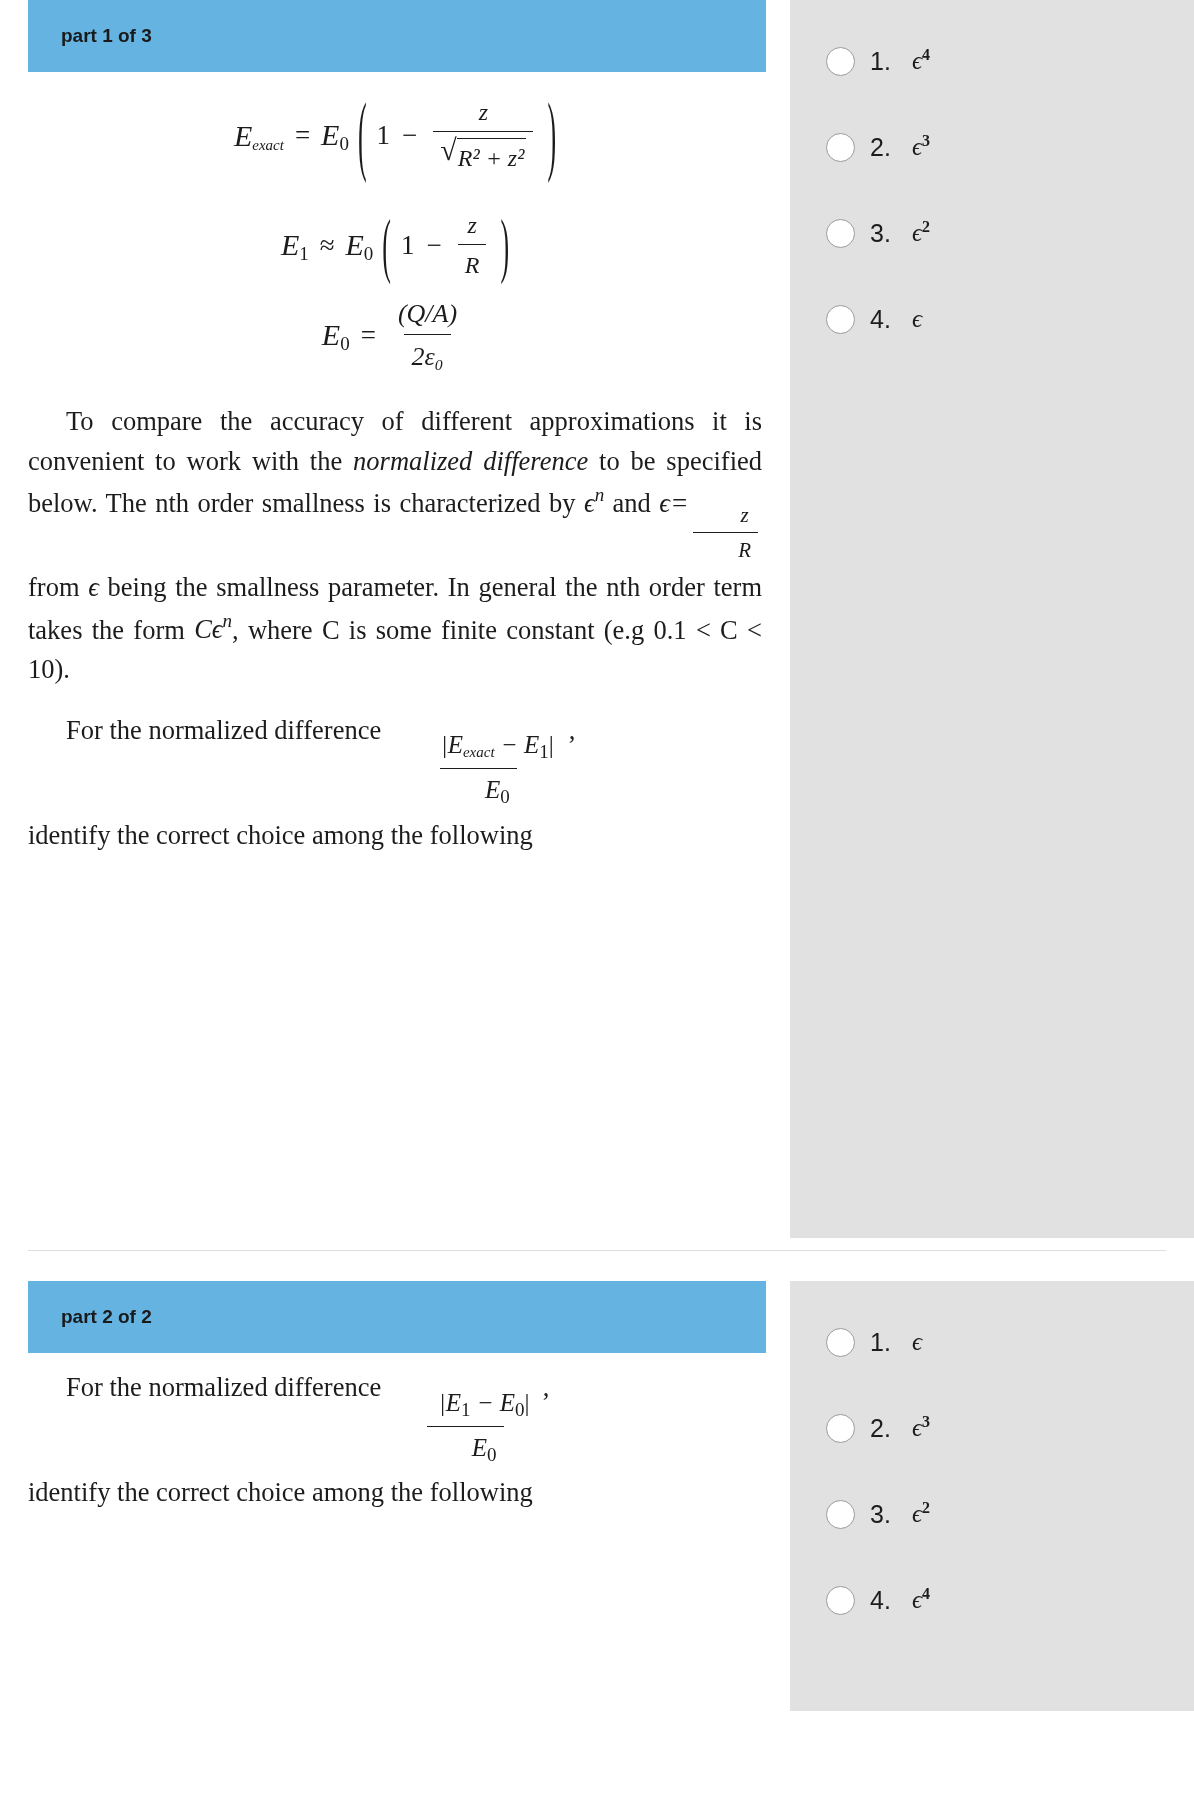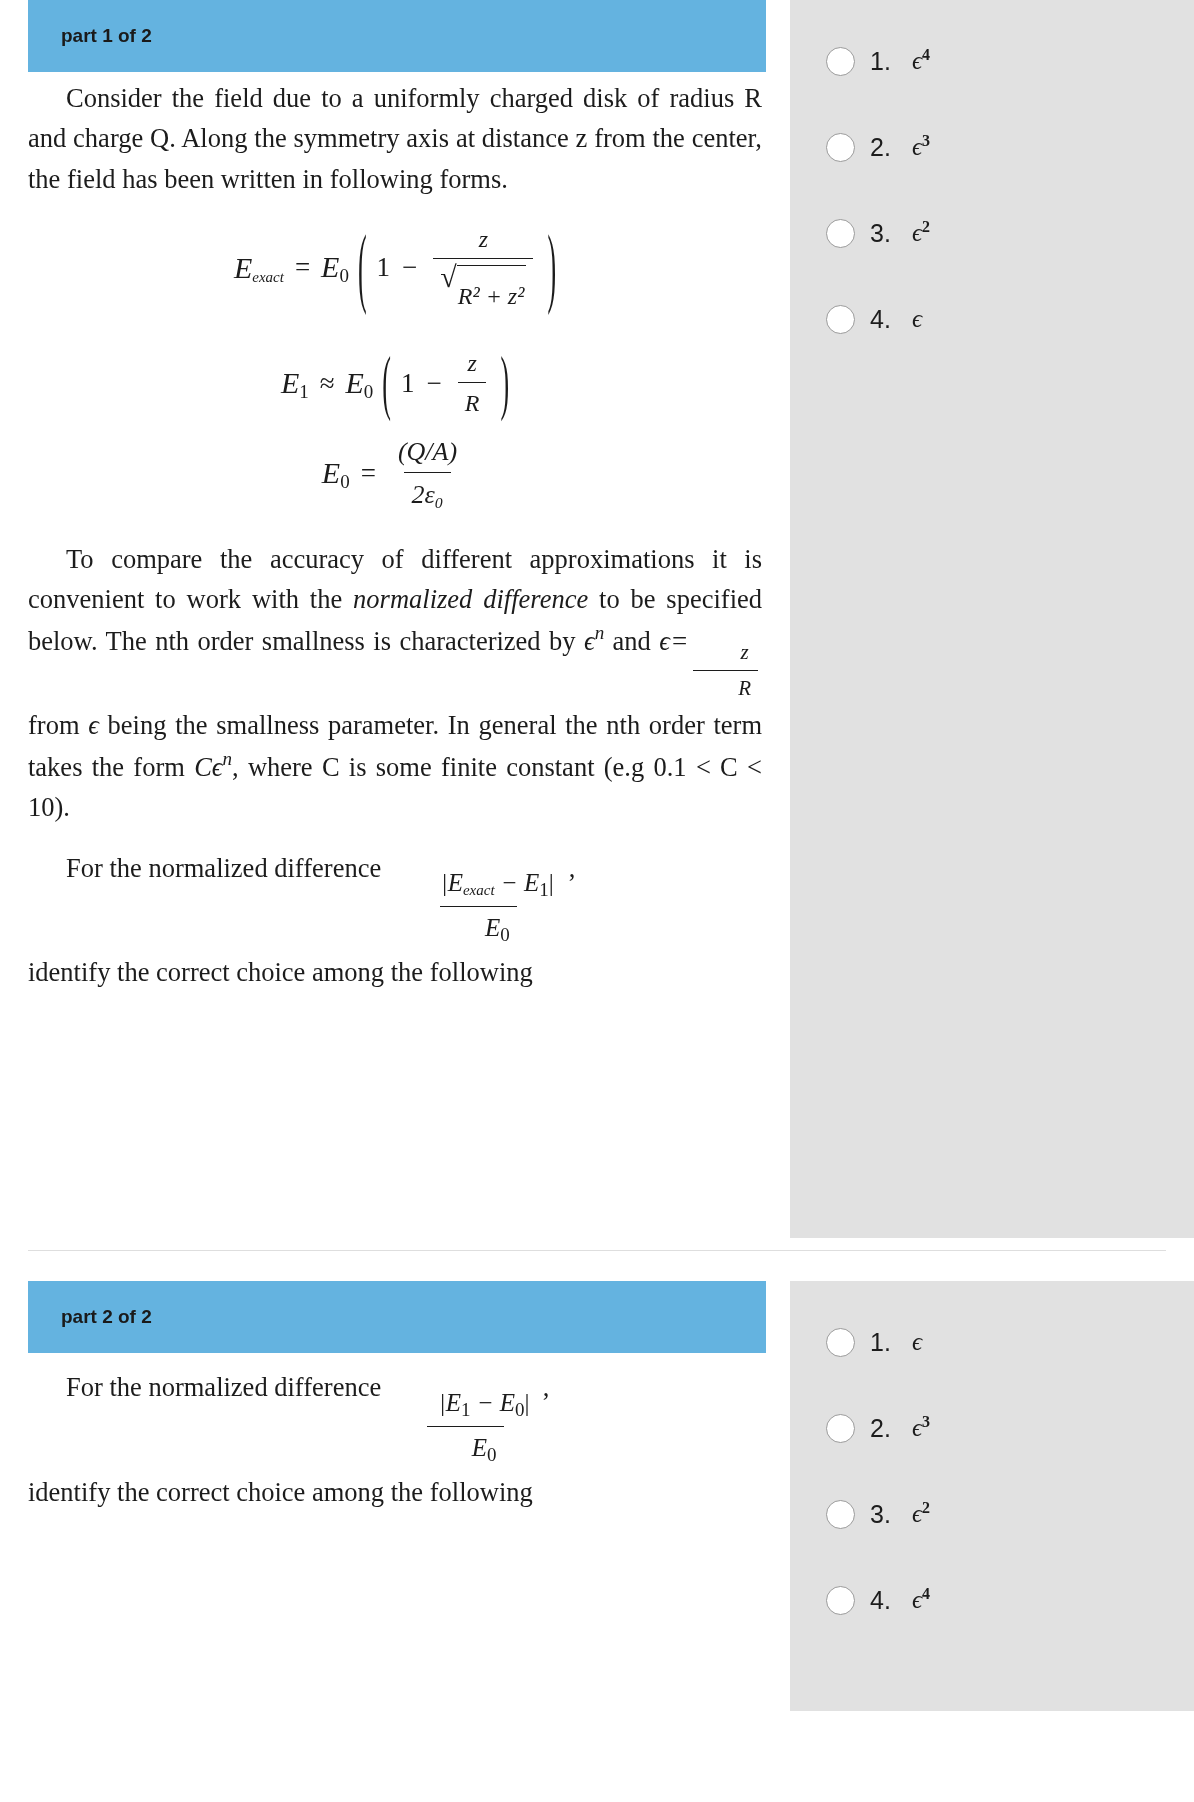--- a/index.html
+++ b/index.html
@@ -61,21 +61,21 @@
 
   .frac { display:inline-flex; flex-direction:column; align-items:center;
           vertical-align:middle; margin:0 4px; }
   .frac .num { padding:0 7px 1px 7px; font-size:24px; }
   .frac .den { padding:2px 7px 0 7px; font-size:24px; border-top:1.6px solid #1c1c1c; }
   .frac.small .num, .frac.small .den { font-size:21px; }
   .frac.inline { font-size:21px; vertical-align:-0.45em; }
 
   .sqrt { display:inline-flex; align-items:stretch; }
   .sqrt .radsign { font-size:30px; line-height:1; font-style:normal; }
-  .sqrt .radicand { border-top:1.5px solid #1c1c1c; padding:12px 2px 0 1px; margin-top:3px; }
+  .sqrt .radicand { border-top:1.5px solid #1c1c1c; padding:1px 2px 0 1px; margin-top:3px; }
 
   .absbar { font-style:normal; font-size:1em; }
 
   .divider { height:1px; background:#dedede; margin:0 28px; }
 
   
   .opt {
     display:flex; align-items:center;
     padding-left:36px;
     font-family:"Liberation Sans", sans-serif;
@@ -93,25 +93,24 @@
 </style>
 </head>
 <body>
 
 <div class="page">
 
   <div class="question" style="height:1238px;">
     <div class="qbody">
 
       <div class="part-header">
-        <span>part 1 of 2</span>
+        <span>part 1 of 3</span>
       </div>
 
       <div class="ptext">
-        <p class="indent">Consider the field due to a uniformly charged disk of radius R and charge Q. Along the symmetry axis at distance z from the center, the field has been written in following forms.</p>
 
         <div class="eqblock">
           <span class="eqrow">
             <span class="var"><span>E</span><span class="sub">exact</span></span>
             <span class="op">=</span>
             <span class="var"><span>E</span><span class="subup">0</span></span>
             <span class="paren-wrap">
               <span class="paren" style="--py:3.4">(</span>
               <span class="mathup" style="font-size:27px;">1</span>
               <span class="op">−</span>

